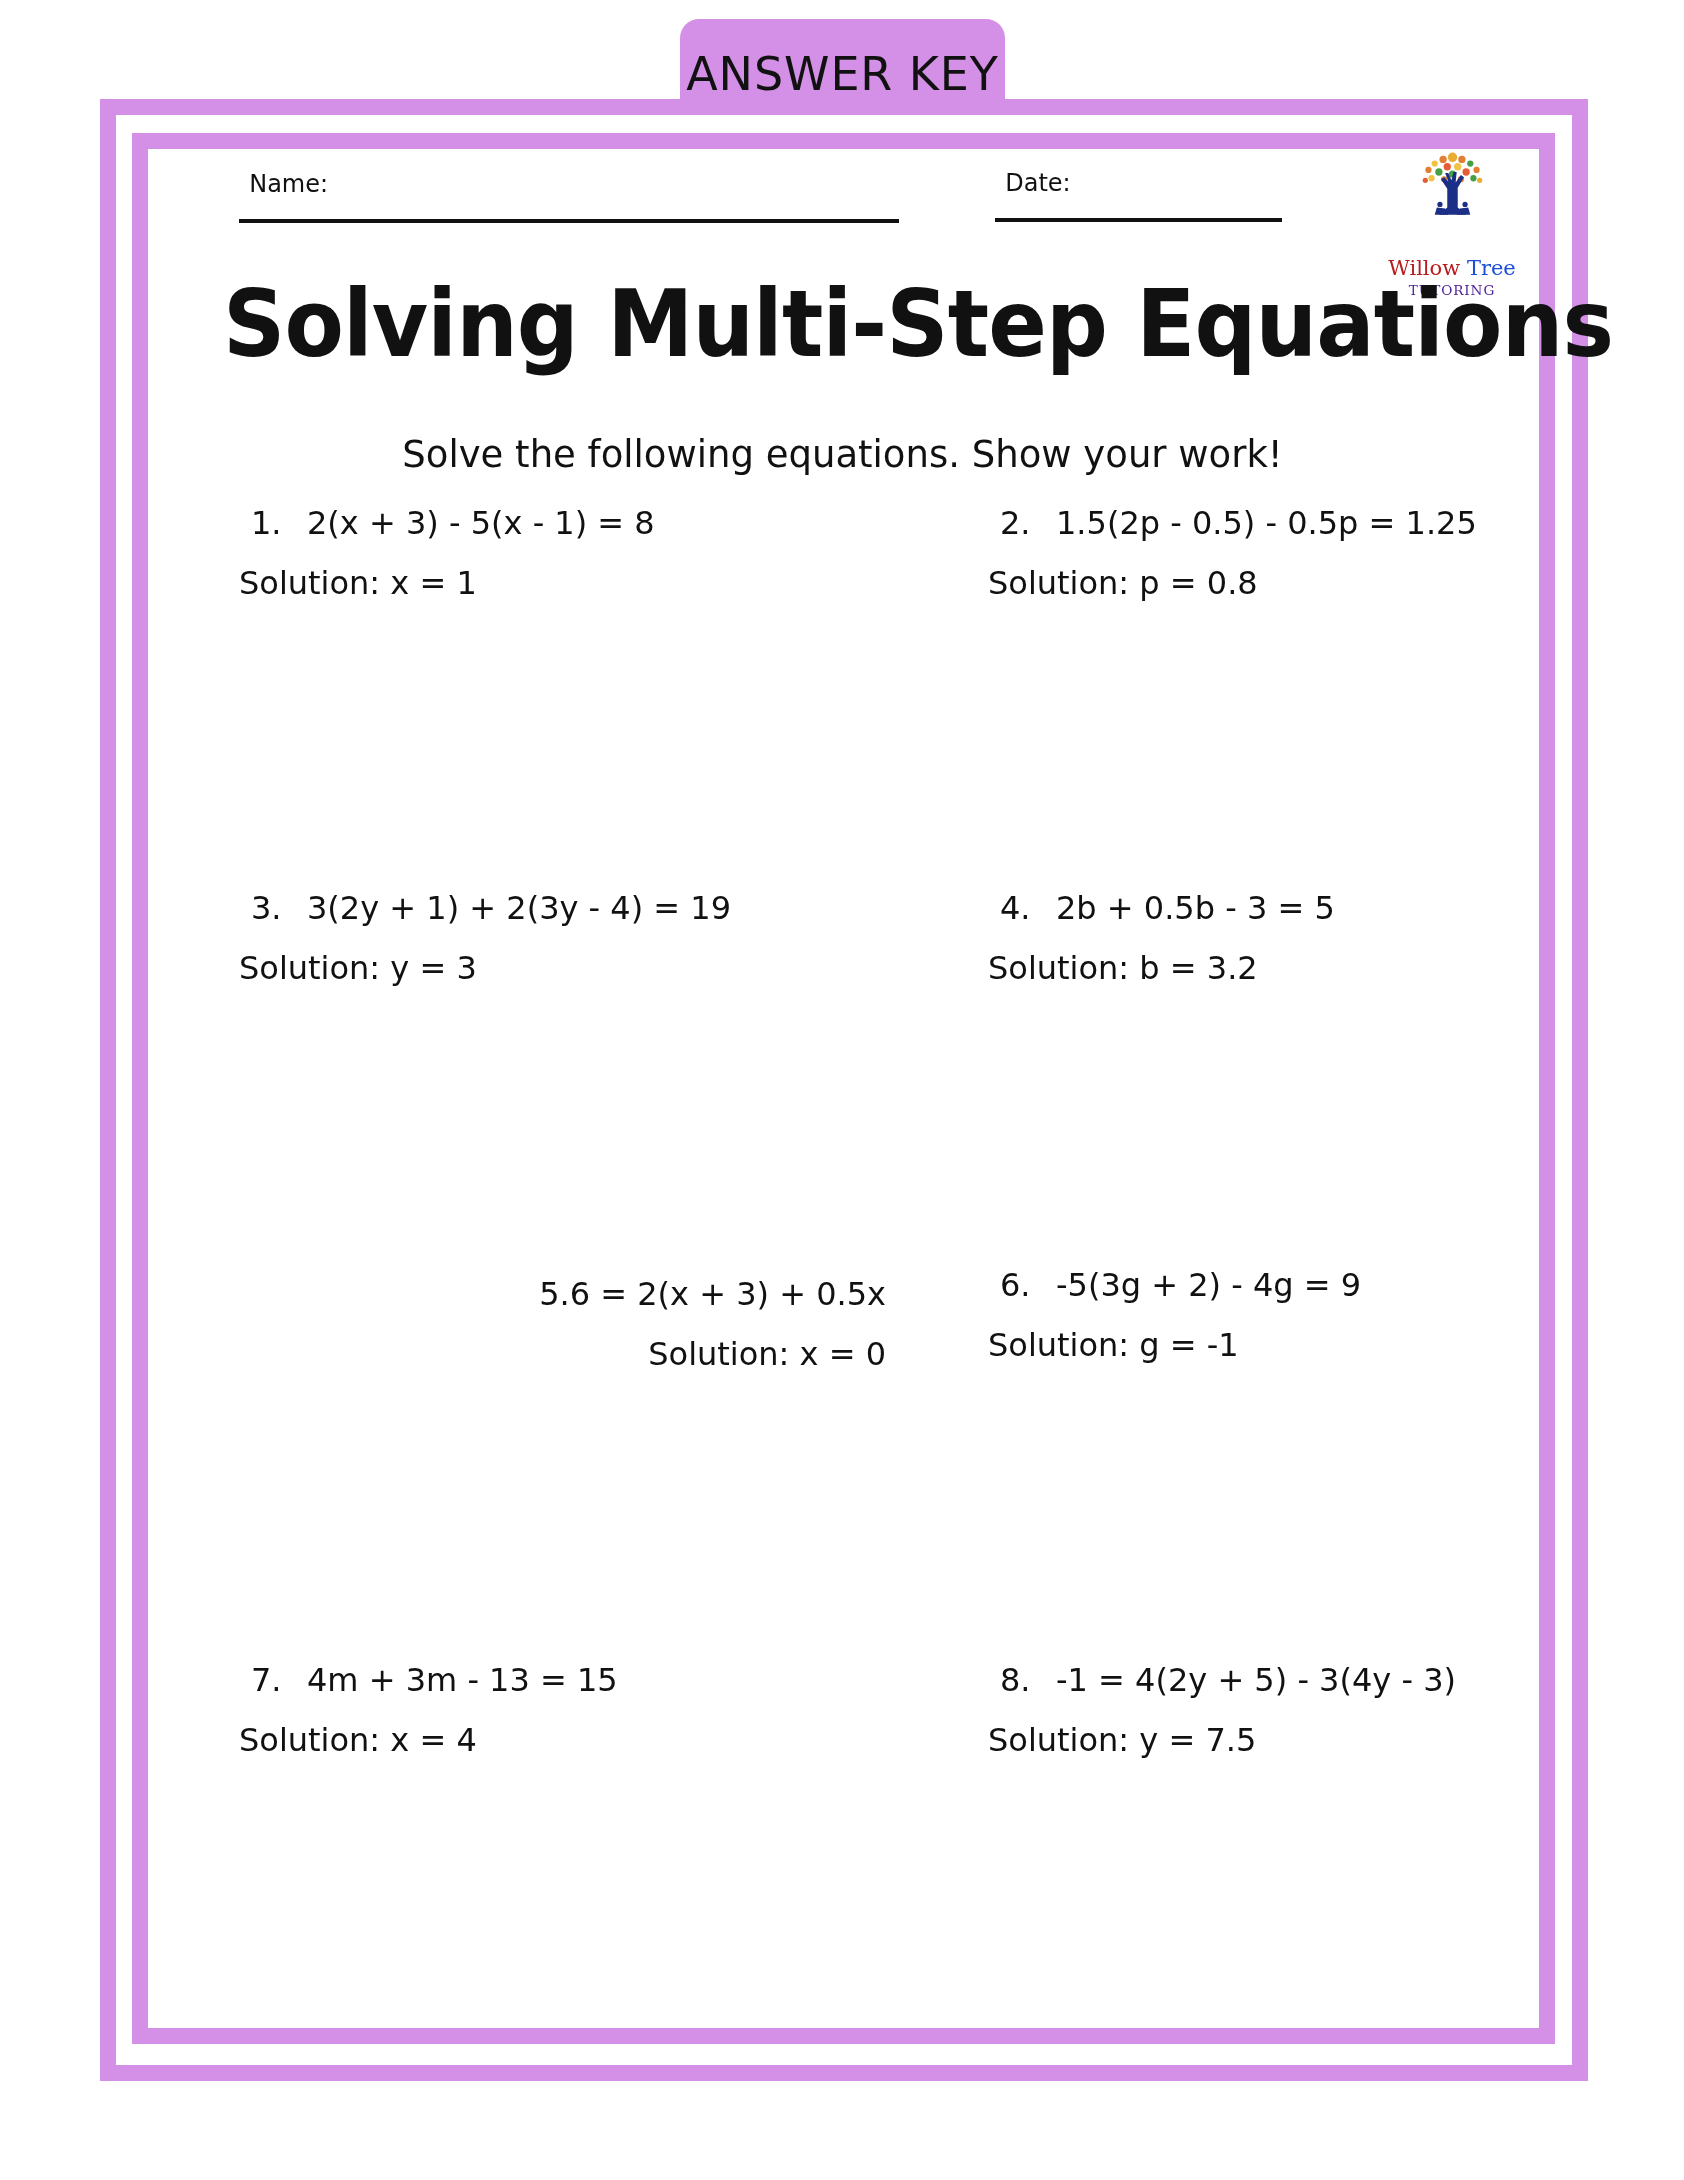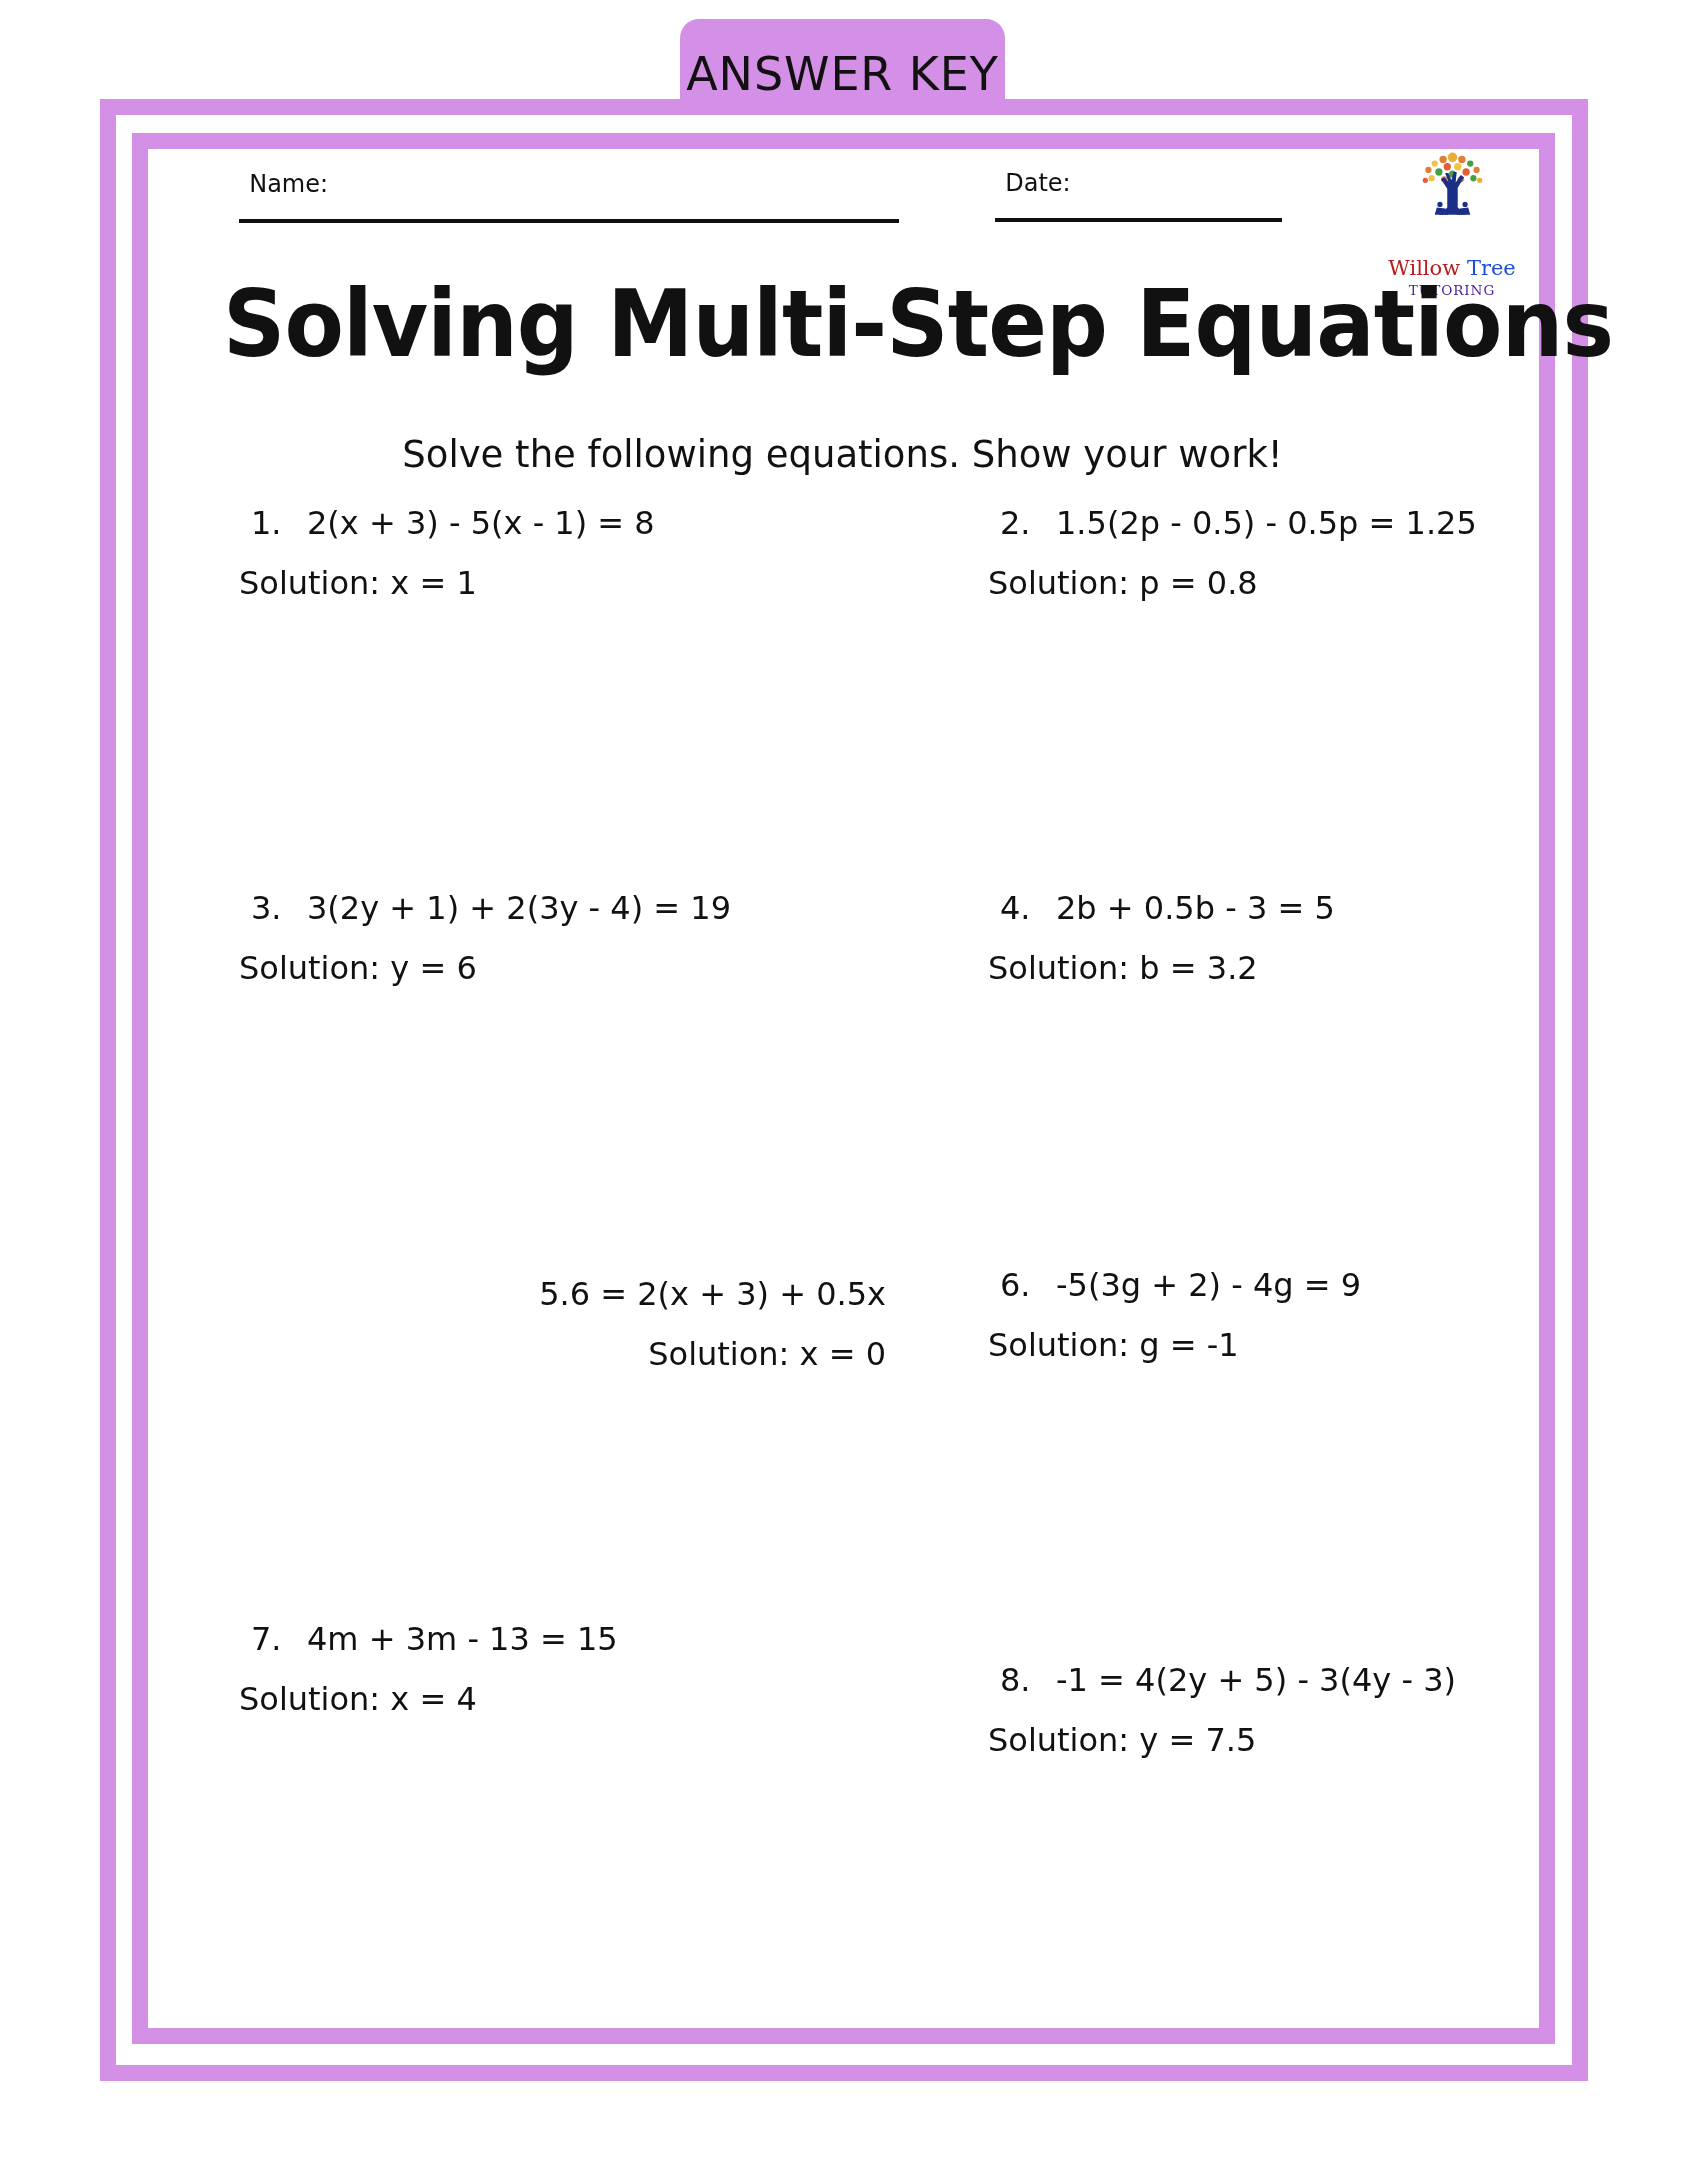--- a/index.html
+++ b/index.html
@@ -42,21 +42,21 @@
     .problem .eq { font-family: "DejaVu Sans", sans-serif; font-size: 32px; white-space: pre; margin-left: 12px; }
     .problem .eq .num { display: inline-block; width: 56px; }
     .problem .sol { font-family: "DejaVu Sans", sans-serif; font-size: 32px; margin-top: 22px; }
 
     .p1 { left: 239px; top: 504px; }
     .p2 { left: 988px; top: 504px; }
     .p3 { left: 239px; top: 889px; }
     .p4 { left: 988px; top: 889px; }
     .p5 { left: 239px; top: 1275px; text-align: right; }
     .p6 { left: 988px; top: 1266px; }
-    .p7 { left: 239px; top: 1620px; }
+    .p7 { left: 239px; top: 1661px; }
     .p8 { left: 988px; top: 1661px; }
   </style>
 </head>
 <body>
 
 <div class="tab">
   <span>ANSWER KEY</span>
 </div>
 
 <div class="frame-outer"></div>
@@ -116,21 +116,21 @@
   <div class="sol">Solution: x = 1</div>
 </div>
 
 <div class="problem p2">
   <div class="eq"><span class="num">2.</span><span>1.5(2p - 0.5) - 0.5p = 1.25</span></div>
   <div class="sol">Solution: p = 0.8</div>
 </div>
 
 <div class="problem p3">
   <div class="eq"><span class="num">3.</span><span>3(2y + 1) + 2(3y - 4) = 19</span></div>
-  <div class="sol">Solution: y = 6</div>
+  <div class="sol">Solution: y = 3</div>
 </div>
 
 <div class="problem p4">
   <div class="eq"><span class="num">4.</span><span>2b + 0.5b - 3 = 5</span></div>
   <div class="sol">Solution: b = 3.2</div>
 </div>
 
 <div class="problem p5">
   <div class="eq"><span class="num">5.</span><span>6 = 2(x + 3) + 0.5x</span></div>
   <div class="sol">Solution: x = 0</div>

